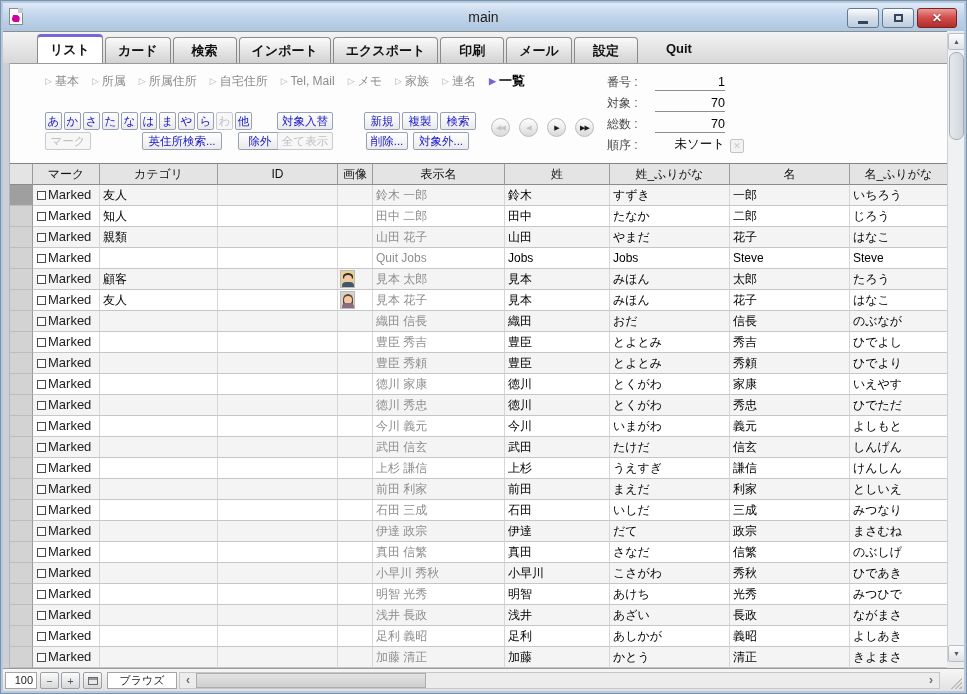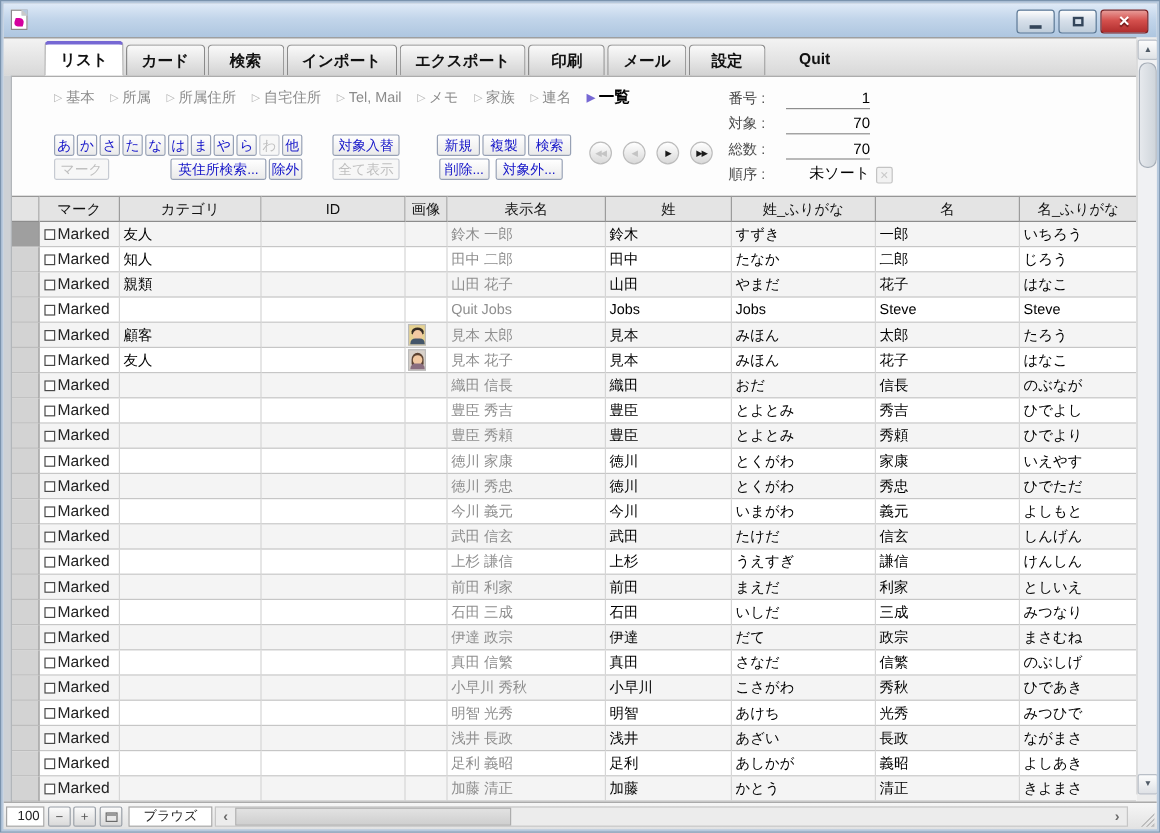--- a/index.html
+++ b/index.html
@@ -106,20 +106,21 @@
 </head>
 <body>
 
 <div class="window">
 
   <div class="titlebar">
     <div class="win-icon">
         <span class="fold"></span>
         <span class="swoosh"></span>
       </div>
+    <div class="title">main</div>
     <div class="winbtns">
       <div class="wbtn">
           <span class="mingl"></span>
         </div>
       <div class="wbtn">
           <span class="restgl"></span>
         </div>
       <div class="wbtn close">
           <span>✕</span>
         </div>
@@ -209,21 +210,21 @@
         <div class="btn kbtn">は</div>
         <div class="btn kbtn">ま</div>
         <div class="btn kbtn">や</div>
         <div class="btn kbtn">ら</div>
         <div class="btn kbtn disabled">わ</div>
         <div class="btn kbtn">他</div>
       </div>
 
     <div class="btn disabled" style="left:35px;top:68px;width:46px;">マーク</div>
     <div class="btn" style="left:132px;top:68px;width:80px;">英住所検索...</div>
-    <div class="btn" style="left:214px;top:68px;width:28px;">除外</div>
+    <div class="btn" style="left:228px;top:68px;width:44px;">除外</div>
 
     <div class="btn" style="left:267px;top:48px;width:56px;">対象入替</div>
     <div class="btn disabled" style="left:267px;top:68px;width:56px;">全て表示</div>
 
     <div class="btn" style="left:354px;top:48px;width:36px;font-family:Liberation Mono, monospace;">新規</div>
     <div class="btn" style="left:392px;top:48px;width:36px;">複製</div>
     <div class="btn" style="left:430px;top:48px;width:36px;">検索</div>
     <div class="btn" style="left:356px;top:68px;width:42px;">削除...</div>
     <div class="btn" style="left:403px;top:68px;width:56px;">対象外...</div>
 

